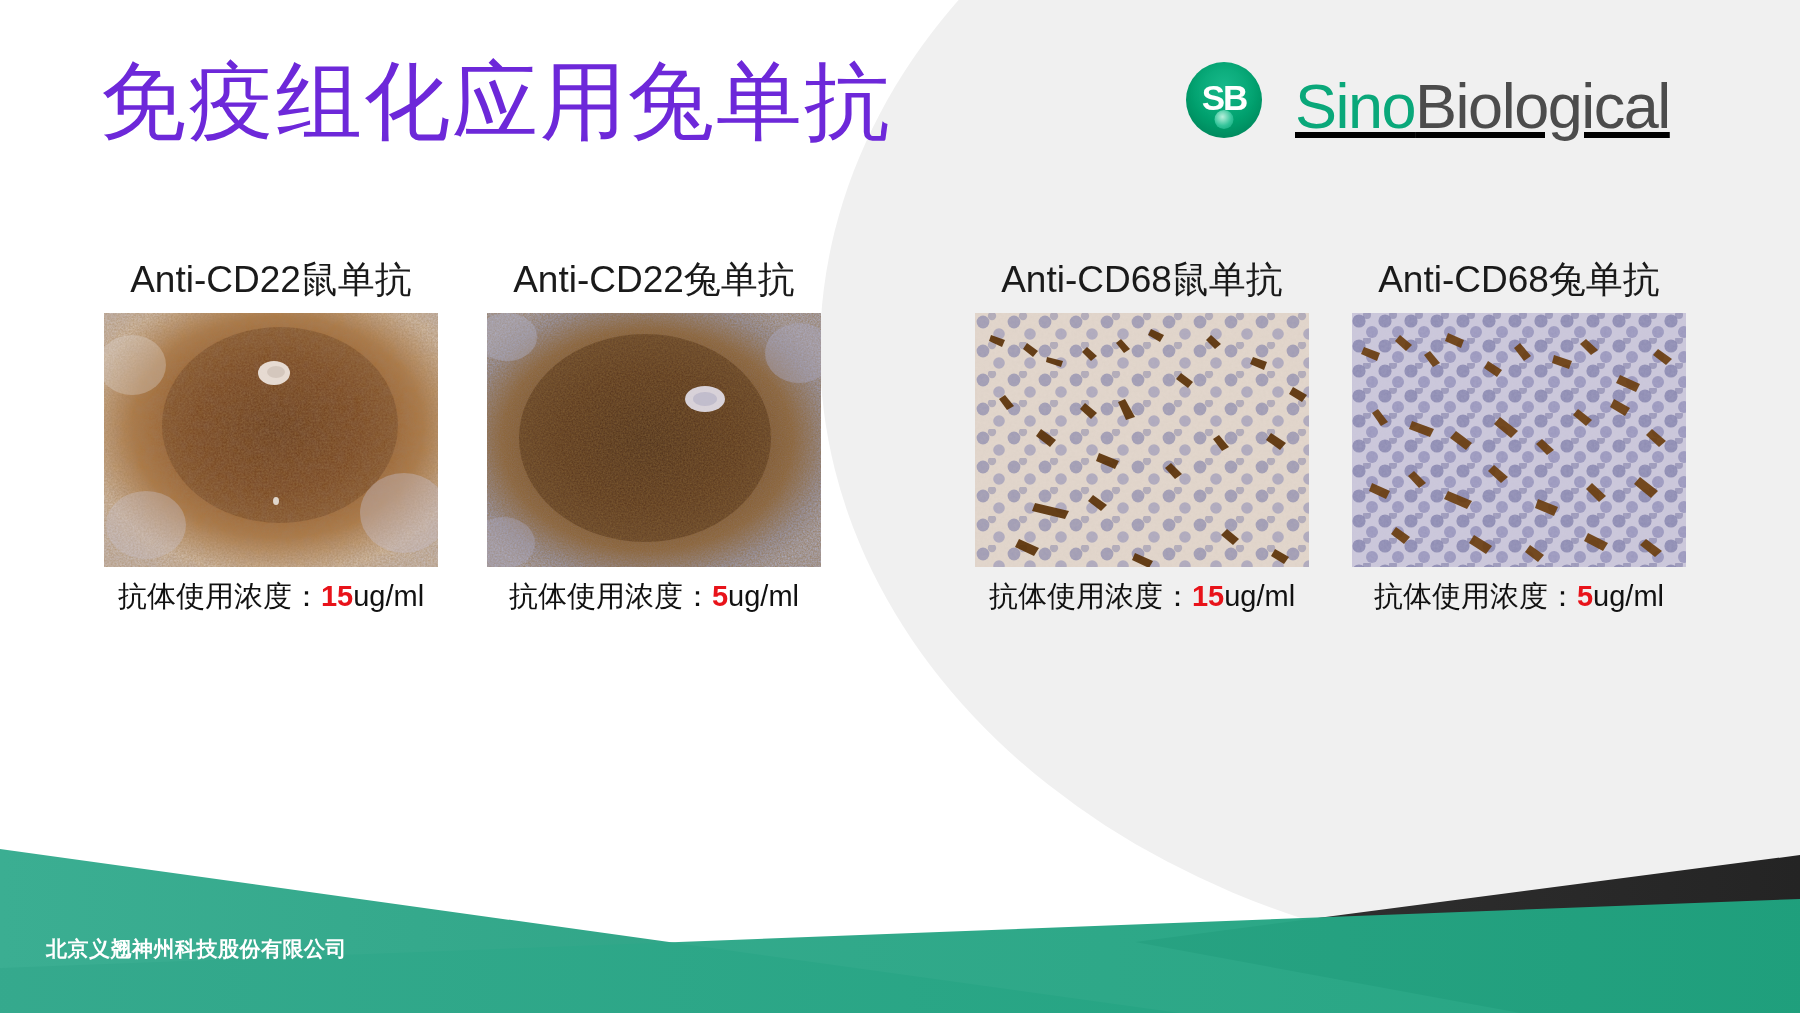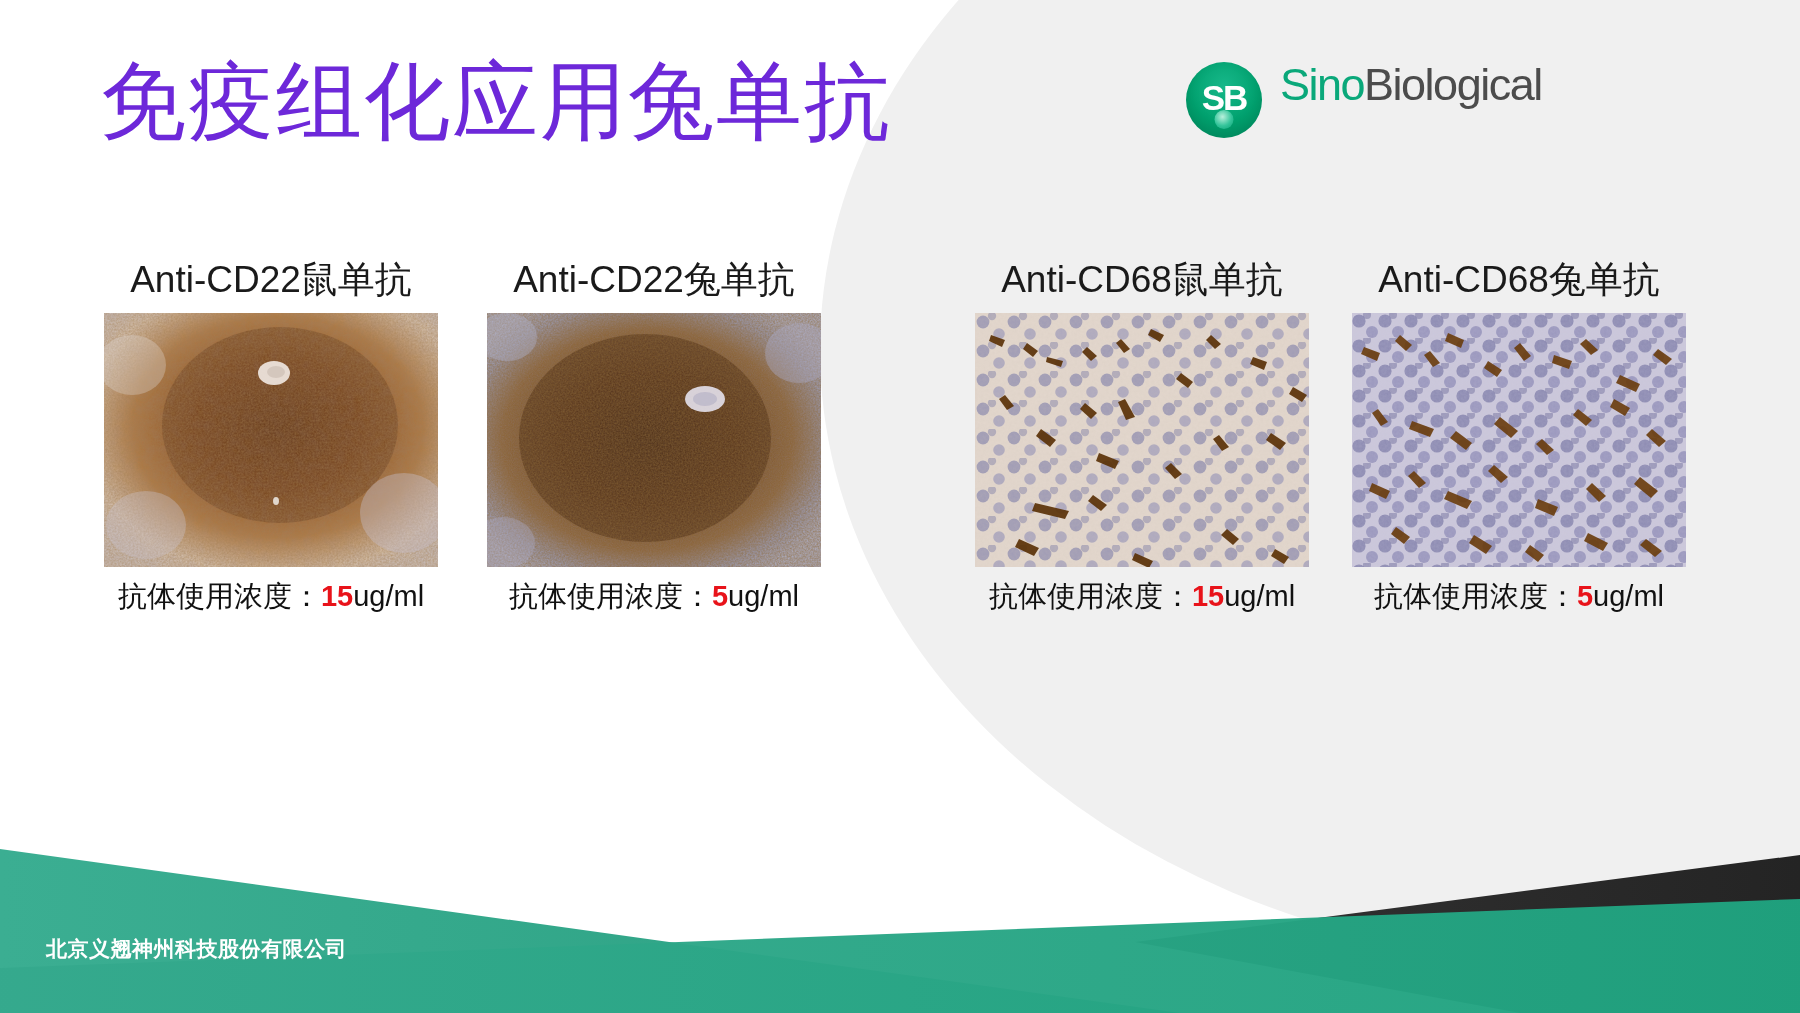--- a/index.html
+++ b/index.html
@@ -25,42 +25,43 @@
   
   .title{
     position:absolute;left:100px;top:53px;
     font-size:86px;line-height:1.12;
     color:#6d28d9;letter-spacing:2px;
     white-space:nowrap;z-index:5;
     font-weight:400;
   }
   .logo{
     position:absolute;left:1186px;top:62px;
-    display:flex;align-items:flex-start;gap:18px;z-index:6;
+    display:flex;align-items:flex-end;gap:33px;z-index:6;
   }
   .logo-mark{
     width:76px;height:76px;border-radius:50%;
     background:radial-gradient(circle at 50% 32%, #17b88a 0%, #00a06d 58%, #009163 100%);
     position:relative;display:flex;align-items:center;justify-content:center;
     box-shadow:inset 0 -6px 14px rgba(0,0,0,.10);
   }
   .logo-mark .sb{
     color:#fff;font-size:35px;font-weight:700;letter-spacing:-2px;
     font-family:"Liberation Sans",sans-serif;position:relative;z-index:3;
     margin-top:-4px;
   }
   .logo-mark .dot{
     position:absolute;left:50%;bottom:9px;transform:translateX(-50%);
     width:19px;height:19px;border-radius:50%;
     background:radial-gradient(circle at 42% 36%, #b9f0dc 0%, #34c49a 55%, #0aa175 100%);
     z-index:2;
   }
   .logo-word{
-    font-size:45px;line-height:1;letter-spacing:-1.5px;white-space:nowrap;
+    font-size:63px;line-height:1;letter-spacing:-1.5px;white-space:nowrap;
     font-weight:400;
+    text-decoration:underline;
   }
   .logo-word .sino{color:#0aa87a;}
   .logo-word .bio{color:#4c4c4c;}
 
   
   .panels{position:absolute;left:0;top:258px;width:1800px;z-index:5;}
   .panel{position:absolute;}
   .panel-title{
     font-size:37px;color:#1a1a1a;white-space:nowrap;
     text-align:center;margin-bottom:11px;line-height:1.2;

